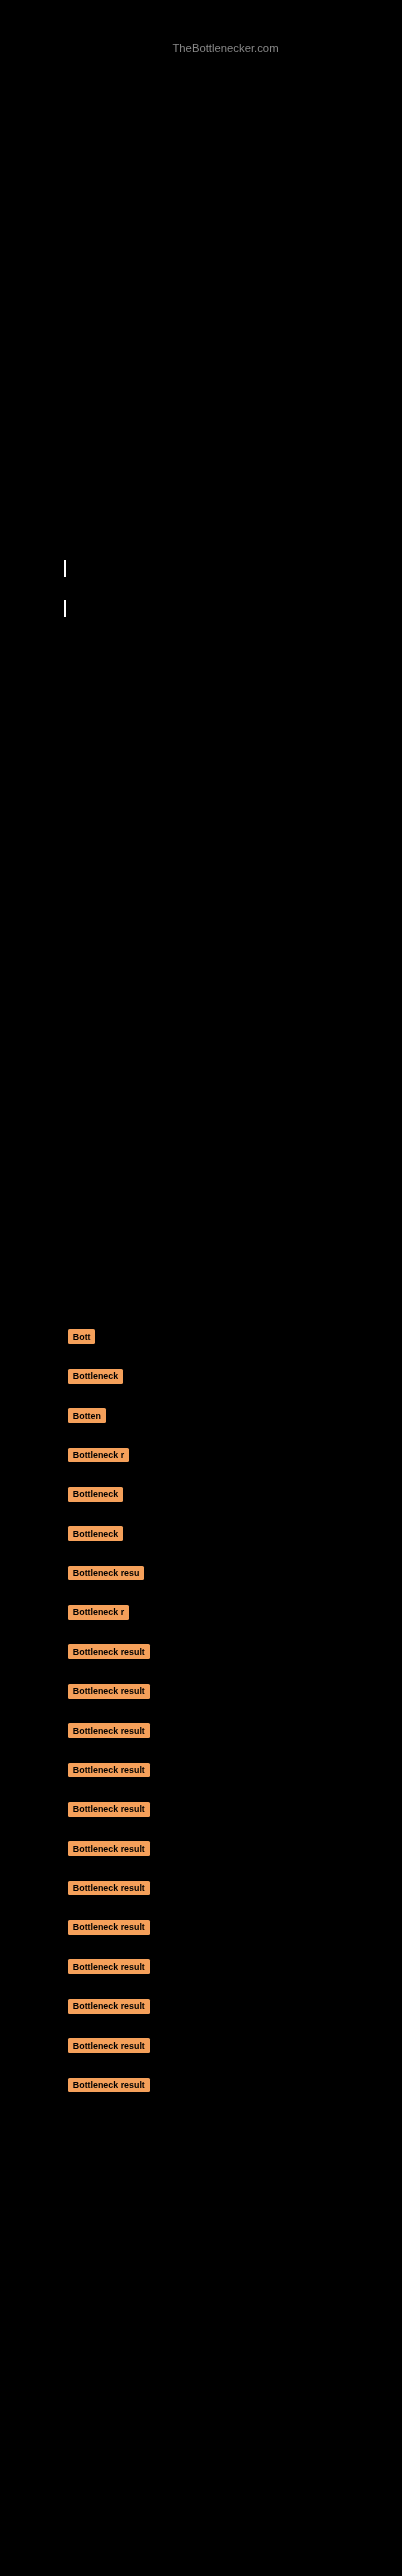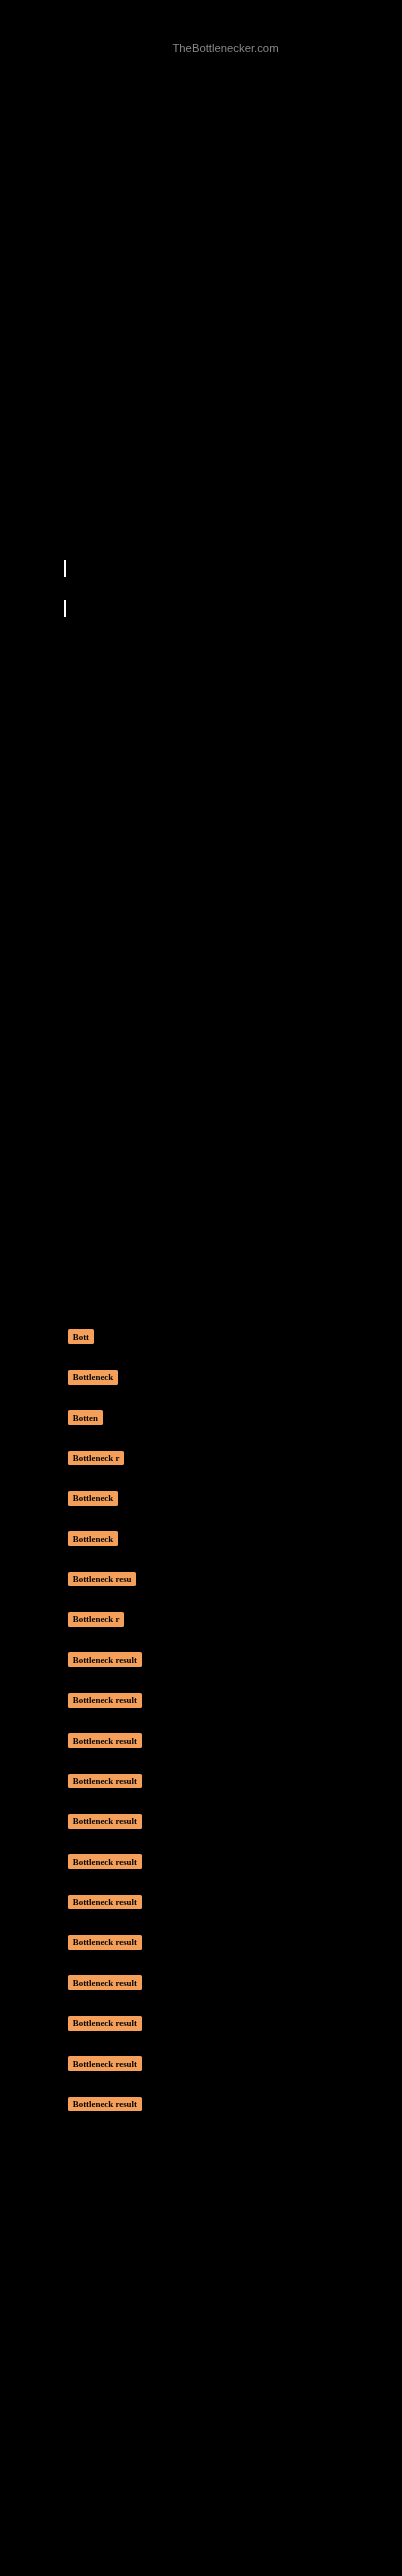--- a/index.html
+++ b/index.html
@@ -73,21 +73,21 @@
   <div style="background:#000;padding:4.8px 0;text-align:center;">
     <span class="site-title">TheBottlenecker.com</span>
   </div>
 
   <div style="background:#000;width:100%;height:1240px;position:relative;">
 
     <div style="position:absolute;top:475px;left:4px;width:1.6px;height:17.7px;background:#fff;"></div>
     <div style="position:absolute;top:515px;left:4px;width:1.6px;height:17.7px;background:#fff;"></div>
   </div>
 
-  <div style="background:#000;padding:0 0 32px 0;font-family:Liberation Serif, serif;">
+  <div style="background:#000;padding:0 0 32px 0;">
 
     <div class="result-item">
       <span class="bottleneck-badge badge-w1">Bott</span>
     </div>
 
     <div class="result-item">
       <span class="bottleneck-badge badge-w2">Bottleneck</span>
     </div>
 
     <div class="result-item">

